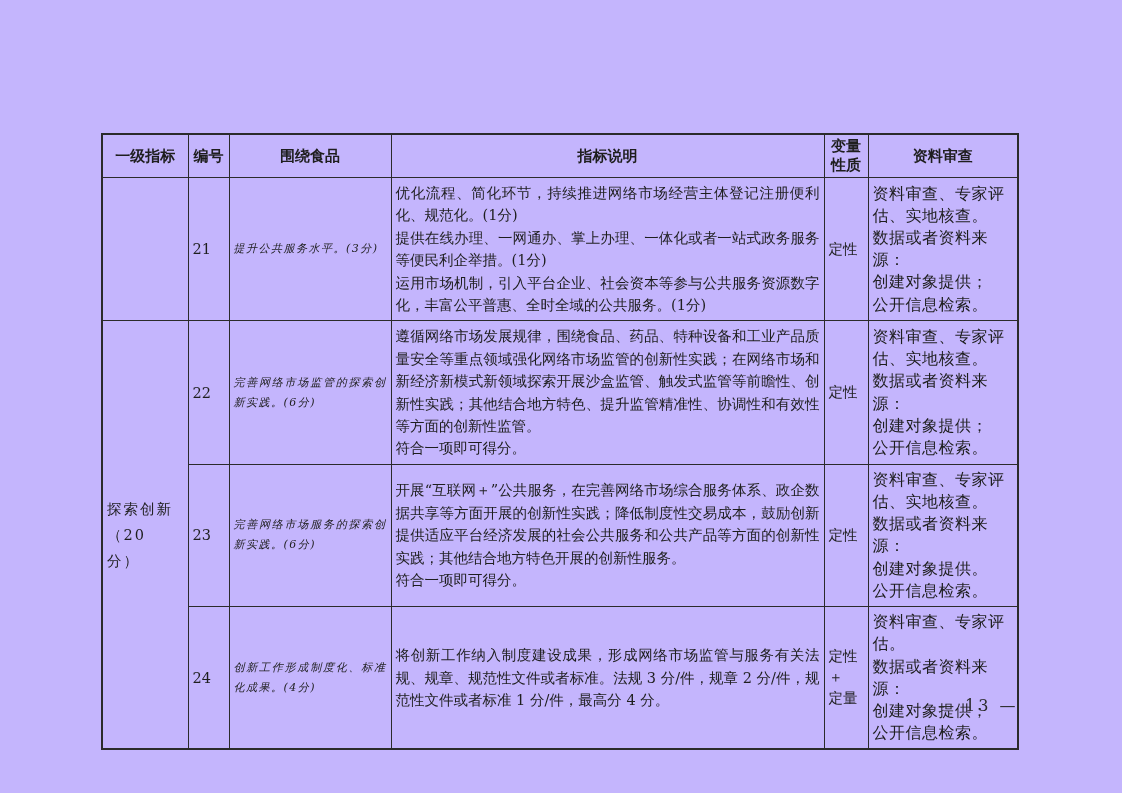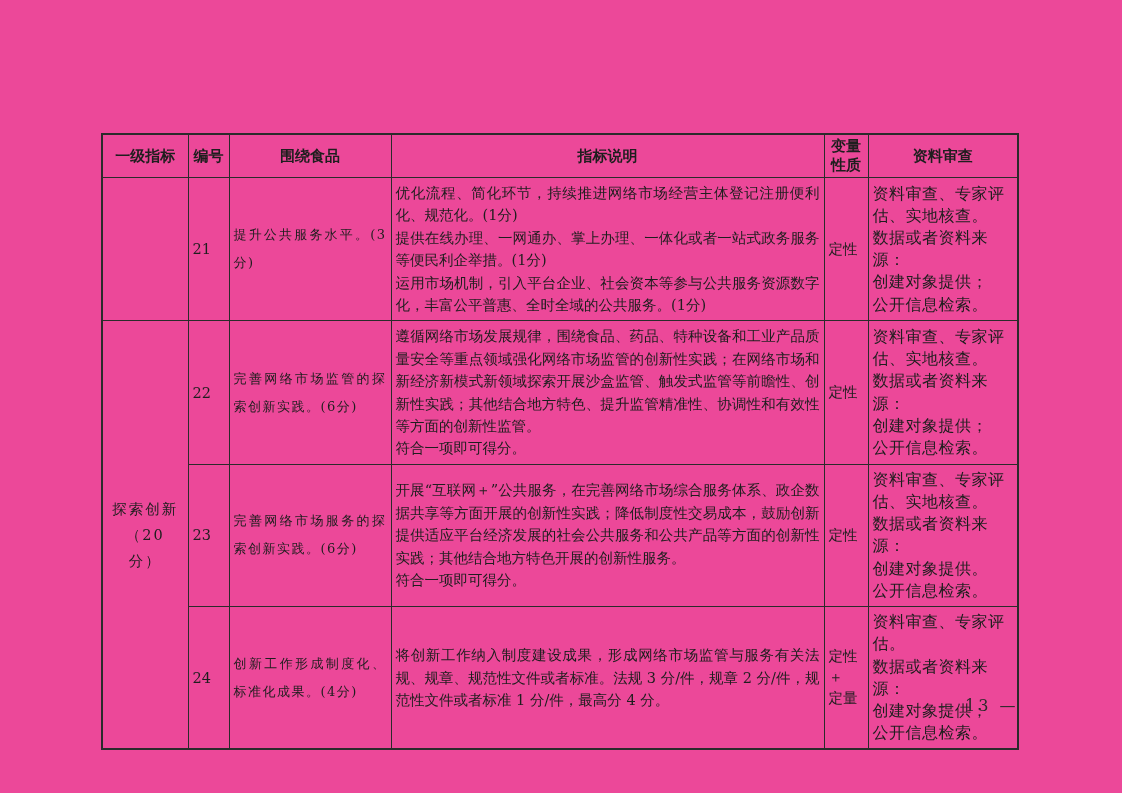--- a/index.html
+++ b/index.html
@@ -11,21 +11,21 @@
     position: relative;
     width: 1122px;
     height: 793px;
     font-family: "DejaVu Serif", "Liberation Serif", serif;
     color: #1e1e1e;
     overflow: hidden;
   }
   .sheet {
     position: absolute;
     inset: 0;
-    background: #ec4899;
+    background: #c4b5fd;
   }
   table.indicator-table {
     position: absolute;
     left: 101px;
     top: 133px;
     width: 916px;
     border-collapse: collapse;
     table-layout: fixed;
     border: 2px solid #2b2b2b;
   }
@@ -43,35 +43,36 @@
   tr.row-24 { height: 99px; }
   .indicator-table th {
     font-family: "DejaVu Sans", "Liberation Sans", sans-serif;
     font-weight: bold;
     font-size: 15px;
     text-align: center;
     line-height: 19px;
     padding: 2px 2px;
   }
   .c-primary {
-    text-align: center;
+    text-align: left;
     font-size: 14.5px;
     letter-spacing: 2px;
     line-height: 26px;
   }
   .c-no {
     text-align: left;
     font-size: 14.5px;
   }
   .c-secondary {
-    font-size: 13px;
+    font-size: 11px;
     text-align: justify;
     letter-spacing: 1.5px;
-    line-height: 28px;
+    line-height: 20px;
     padding: 4px 9px;
+    font-style: italic;
   }
   .c-desc {
     font-size: 14.5px;
     text-align: justify;
     line-height: 22.4px;
     padding: 5px 10px;
   }
   .c-desc div { margin: 0; }
   .c-nature {
     text-align: left;

